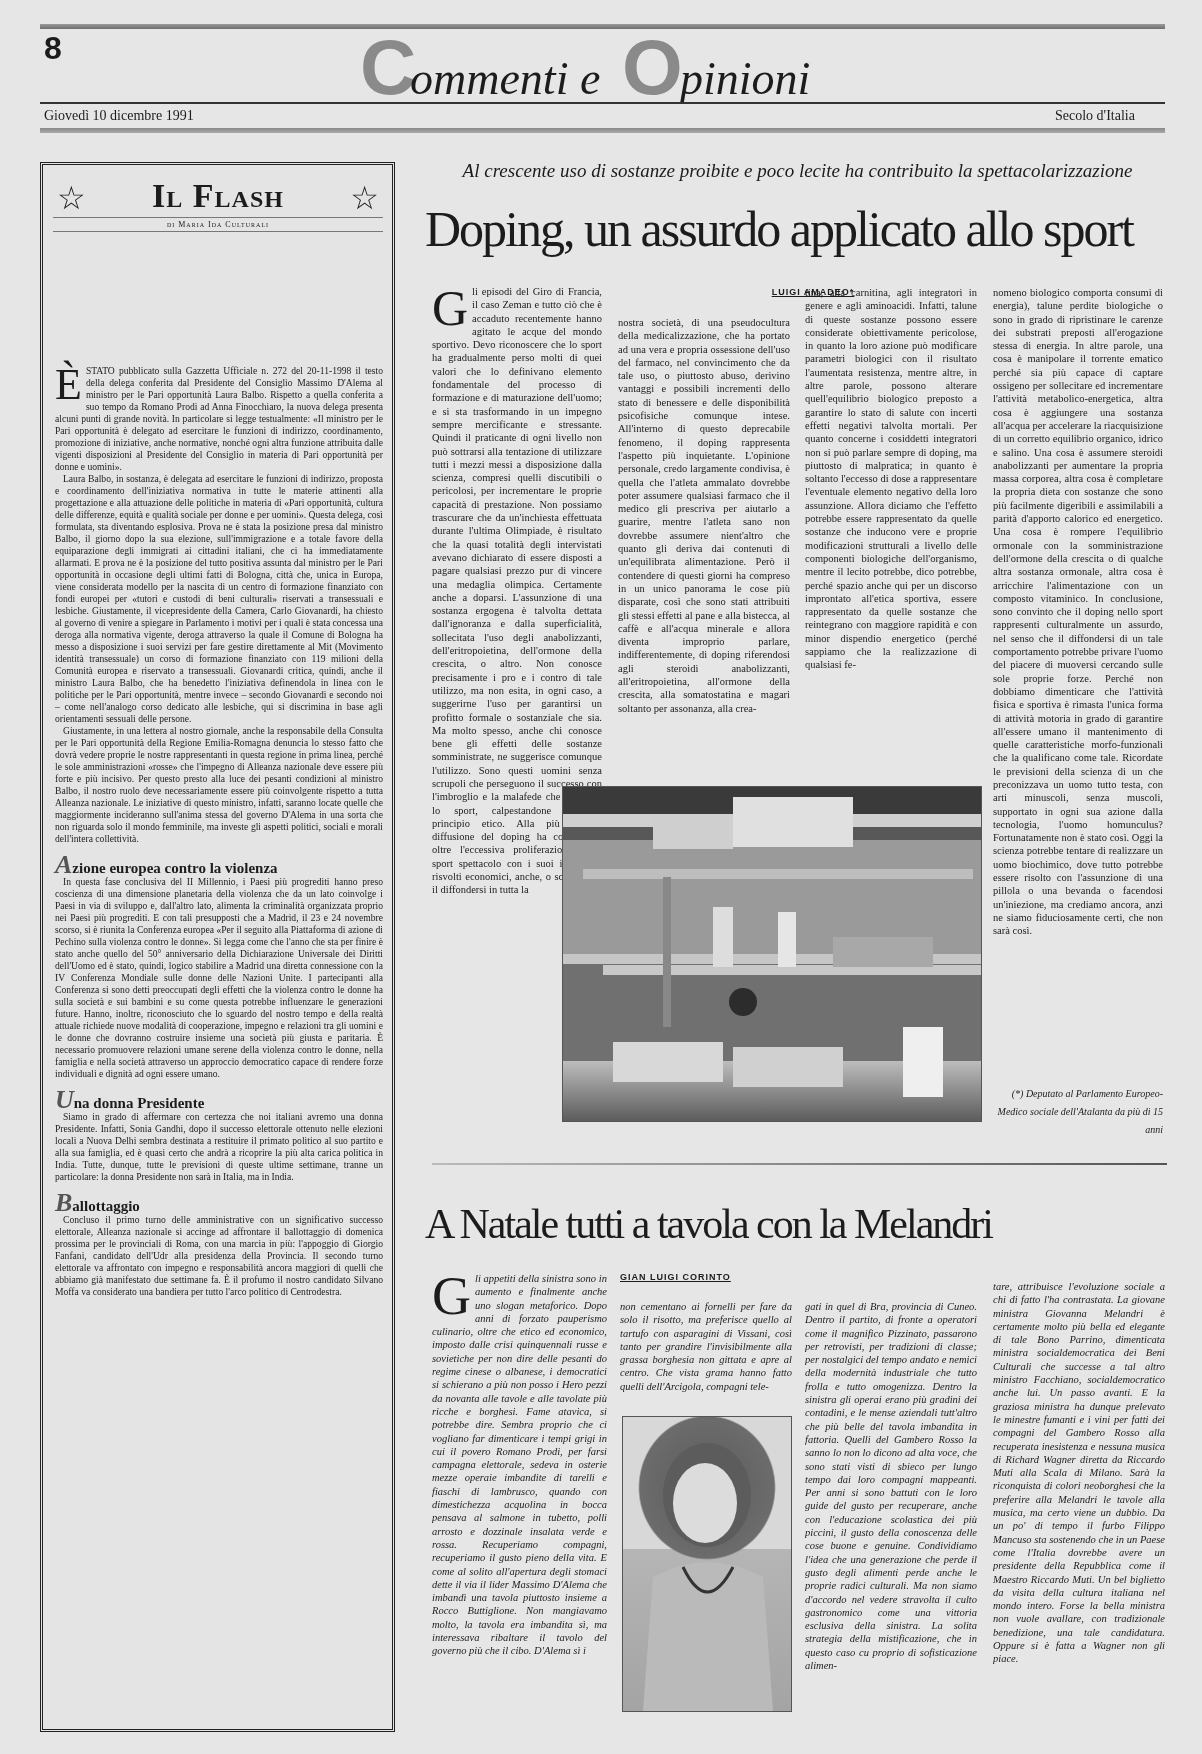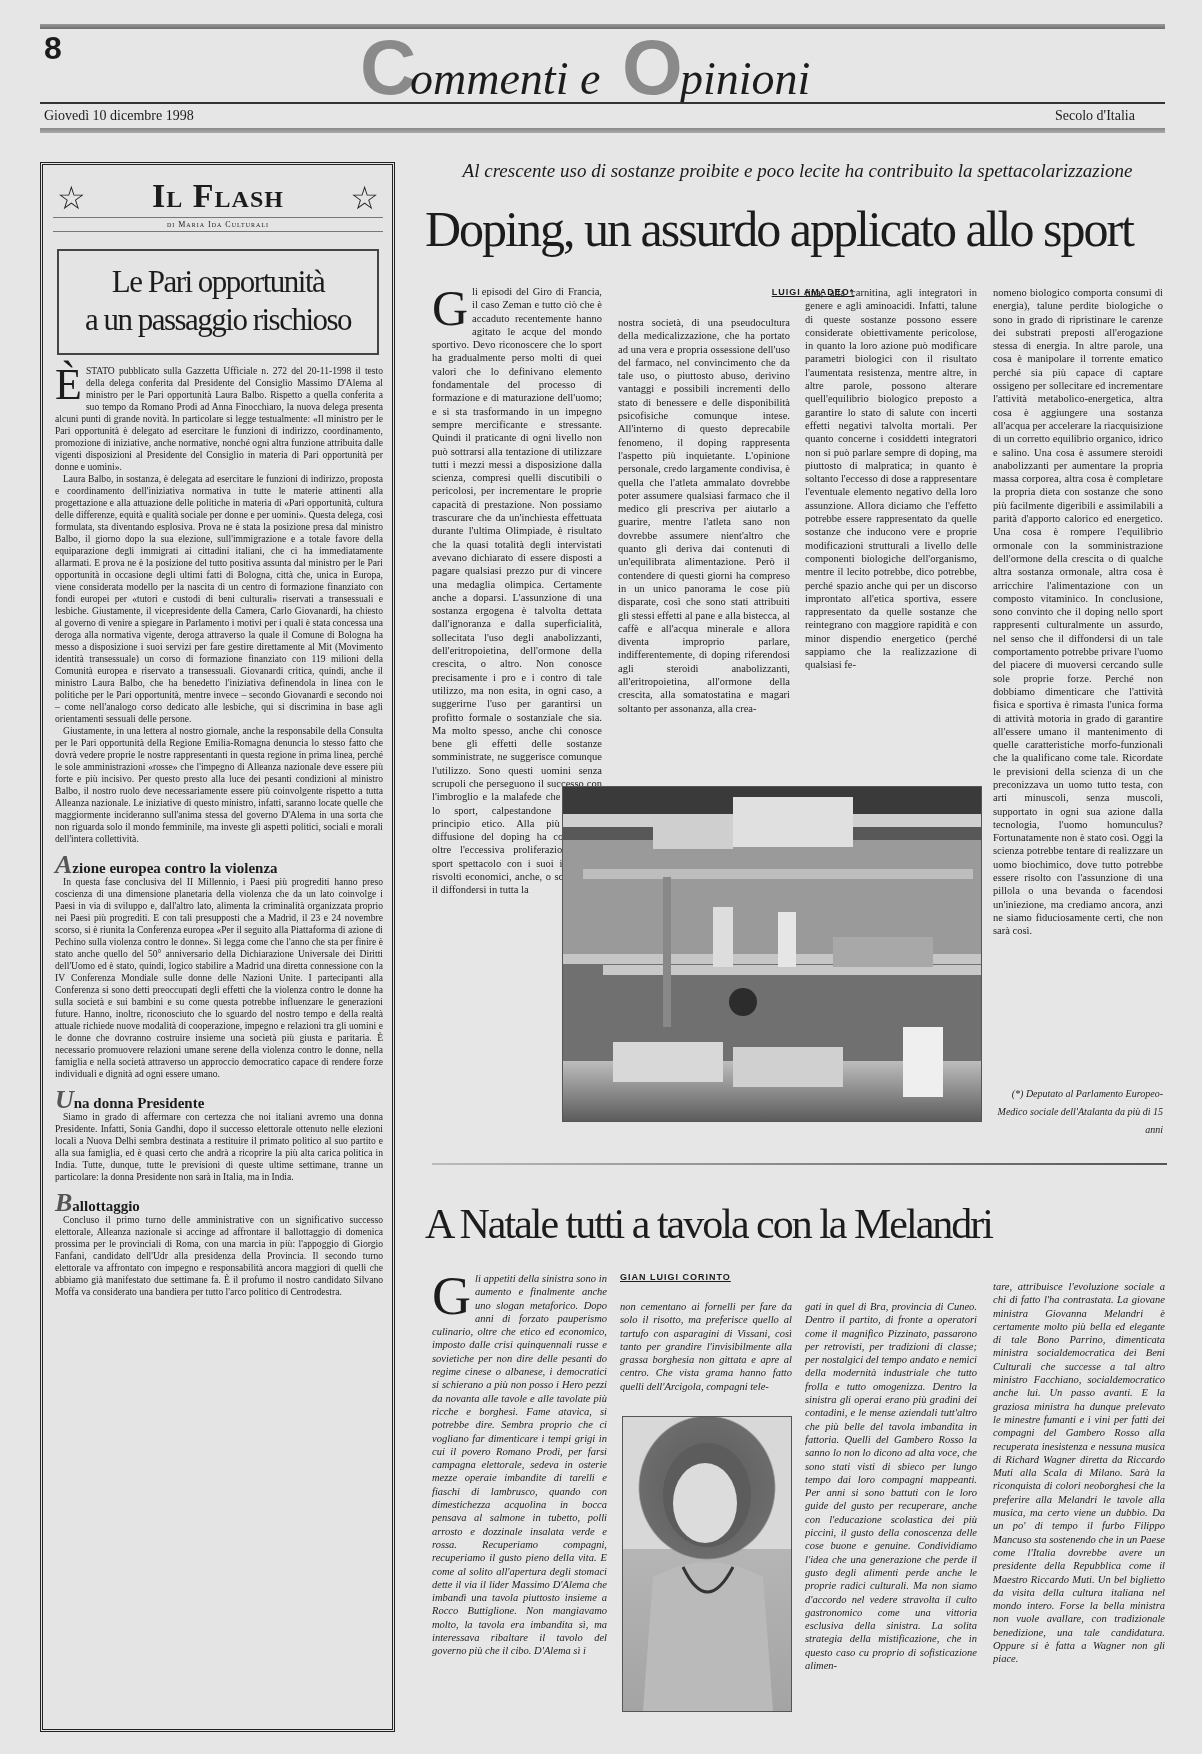--- a/index.html
+++ b/index.html
@@ -52,35 +52,31 @@
 
 <div class="abs rule-top"></div>
 <div class="abs page-num">8</div>
 <div class="abs masthead">
   <span class="mh-big" style="left:0;">C</span>
   <span class="mh-txt" style="left:50px;">ommenti e </span>
   <span class="mh-big" style="left:262px;">O</span>
   <span class="mh-txt" style="left:320px;">pinioni</span>
 </div>
 <div class="abs rule-mid"></div>
-<div class="abs date">Giovedì 10 dicembre 1998</div>
+<div class="abs date">Giovedì 10 dicembre 1991</div>
 <div class="abs paper">Secolo d'Italia</div>
 <div class="abs rule-sub"></div>
 
 <div class="abs flash">
   <div class="flash-head">
     <span class="star" style="left:4px;">☆</span>
     <div class="flash-title">Il Flash</div>
     <span class="star" style="right:4px;">☆</span>
   </div>
   <div class="flash-by">di Maria Ida Culturali</div>
-  <div class="flash-headline">
-    <div>Le Pari opportunità</div>
-    <div>a un passaggio rischioso</div>
-  </div>
   <div class="flash-body">
     <p style="text-indent:0"><span class="dropcap">È</span><span>STATO pubblicato sulla Gazzetta Ufficiale n. 272 del 20-11-1998 il testo della delega conferita dal Presidente del Consiglio Massimo D'Alema al ministro per le Pari opportunità Laura Balbo. Rispetto a quella conferita a suo tempo da Romano Prodi ad Anna Finocchiaro, la nuova delega presenta alcuni punti di grande novità. In particolare si legge testualmente: «Il ministro per le Pari opportunità è delegato ad esercitare le funzioni di indirizzo, coordinamento, promozione di iniziative, anche normative, nonché ogni altra funzione attribuita dalle vigenti disposizioni al Presidente del Consiglio in materia di Pari opportunità per donne e uomini».</span></p>
     <p>Laura Balbo, in sostanza, è delegata ad esercitare le funzioni di indirizzo, proposta e coordinamento dell'iniziativa normativa in tutte le materie attinenti alla progettazione e alla attuazione delle politiche in materia di «Pari opportunità, cultura delle differenze, equità e qualità sociale per donne e per uomini». Questa delega, così formulata, sta diventando esplosiva. Prova ne è stata la posizione presa dal ministro Balbo, il giorno dopo la sua elezione, sull'immigrazione e a totale favore della equiparazione degli immigrati ai cittadini italiani, che ci ha immediatamente allarmati. E prova ne è la posizione del tutto positiva assunta dal ministro per le Pari opportunità in occasione degli ultimi fatti di Bologna, città che, unica in Europa, viene considerata modello per la nascita di un centro di formazione finanziato con fondi europei per «tutori e custodi di beni culturali» riservati a transessuali e lesbiche. Giustamente, il vicepresidente della Camera, Carlo Giovanardi, ha chiesto al governo di venire a spiegare in Parlamento i motivi per i quali è stata concessa una deroga alla normativa vigente, deroga attraverso la quale il Comune di Bologna ha messo a disposizione i suoi servizi per fare gestire direttamente al Mit (Movimento identità transessuale) un corso di formazione finanziato con 119 milioni della Comunità europea e riservato a transessuali. Giovanardi critica, quindi, anche il ministro Laura Balbo, che ha benedetto l'iniziativa definendola in linea con le politiche per le Pari opportunità, mentre invece – secondo Giovanardi e secondo noi – come nell'analogo corso dedicato alle lesbiche, qui si discrimina in base agli orientamenti sessuali delle persone.</p>
     <p>Giustamente, in una lettera al nostro giornale, anche la responsabile della Consulta per le Pari opportunità della Regione Emilia-Romagna denuncia lo stesso fatto che dovrà vedere proprie le nostre rappresentanti in questa regione in prima linea, perché le sole amministrazioni «rosse» che l'impegno di Alleanza nazionale deve essere più forte e più incisivo. Per questo presto alla luce dei pesanti condizioni al ministro Balbo, il nostro ruolo deve necessariamente essere più coinvolgente rispetto a tutta Alleanza nazionale. Le iniziative di questo ministro, infatti, saranno locate quelle che maggiormente incideranno sull'anima stessa del governo D'Alema in una sorta che non riguarda solo il mondo femminile, ma investe gli aspetti politici, sociali e morali dell'intera collettività.</p>
 
     <div class="subhead"><span class="init">A</span><span>zione europea contro la violenza</span></div>
     <p>In questa fase conclusiva del II Millennio, i Paesi più progrediti hanno preso coscienza di una dimensione planetaria della violenza che da un lato coinvolge i Paesi in via di sviluppo e, dall'altro lato, alimenta la criminalità organizzata proprio nei Paesi più progrediti. E con tali presupposti che a Madrid, il 23 e 24 novembre scorso, si è riunita la Conferenza europea «Per il seguito alla Piattaforma di azione di Pechino sulla violenza contro le donne». Si legga come che l'anno che sta per finire è stato anche quello del 50° anniversario della Dichiarazione Universale dei Diritti dell'Uomo ed è stato, quindi, logico stabilire a Madrid una diretta connessione con la IV Conferenza Mondiale sulle donne delle Nazioni Unite. I partecipanti alla Conferenza si sono detti preoccupati degli effetti che la violenza contro le donne ha sulla società e sui bambini e su come questa potrebbe influenzare le generazioni future. Hanno, inoltre, riconosciuto che lo sguardo del nostro tempo e della realtà attuale richiede nuove modalità di cooperazione, impegno e relazioni tra gli uomini e le donne che dovranno costruire insieme una società più giusta e paritaria. È necessario promuovere relazioni umane serene della violenza contro le donne, nella famiglia e nella società attraverso un approccio democratico capace di rendere forze individuali e dignità ad ogni essere umano.</p>
 
     <div class="subhead"><span class="init">U</span><span>na donna Presidente</span></div>
     <p>Siamo in grado di affermare con certezza che noi italiani avremo una donna Presidente. Infatti, Sonia Gandhi, dopo il successo elettorale ottenuto nelle elezioni locali a Nuova Delhi sembra destinata a restituire il primato politico al suo partito e alla sua famiglia, ed è quasi certo che andrà a ricoprire la più alta carica politica in India. Tutte, dunque, tutte le previsioni di queste ultime settimane, tranne un particolare: la donna Presidente non sarà in Italia, ma in India.</p>

